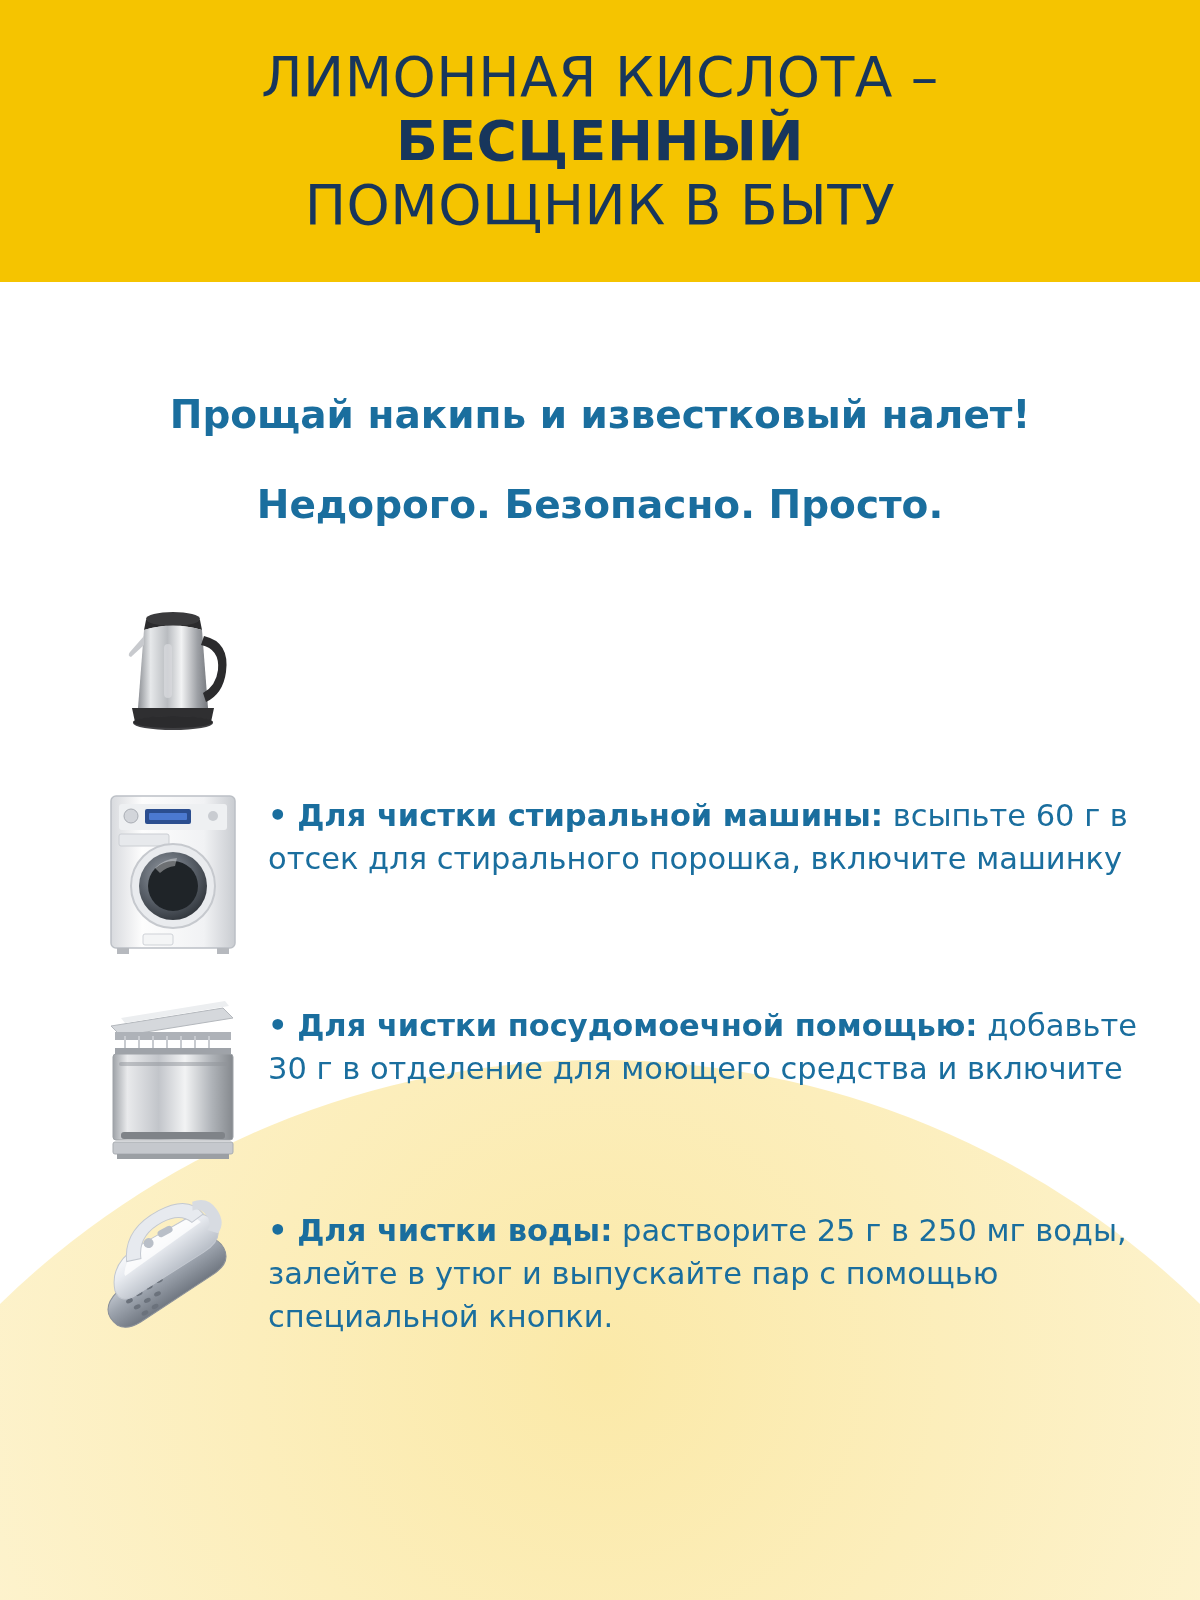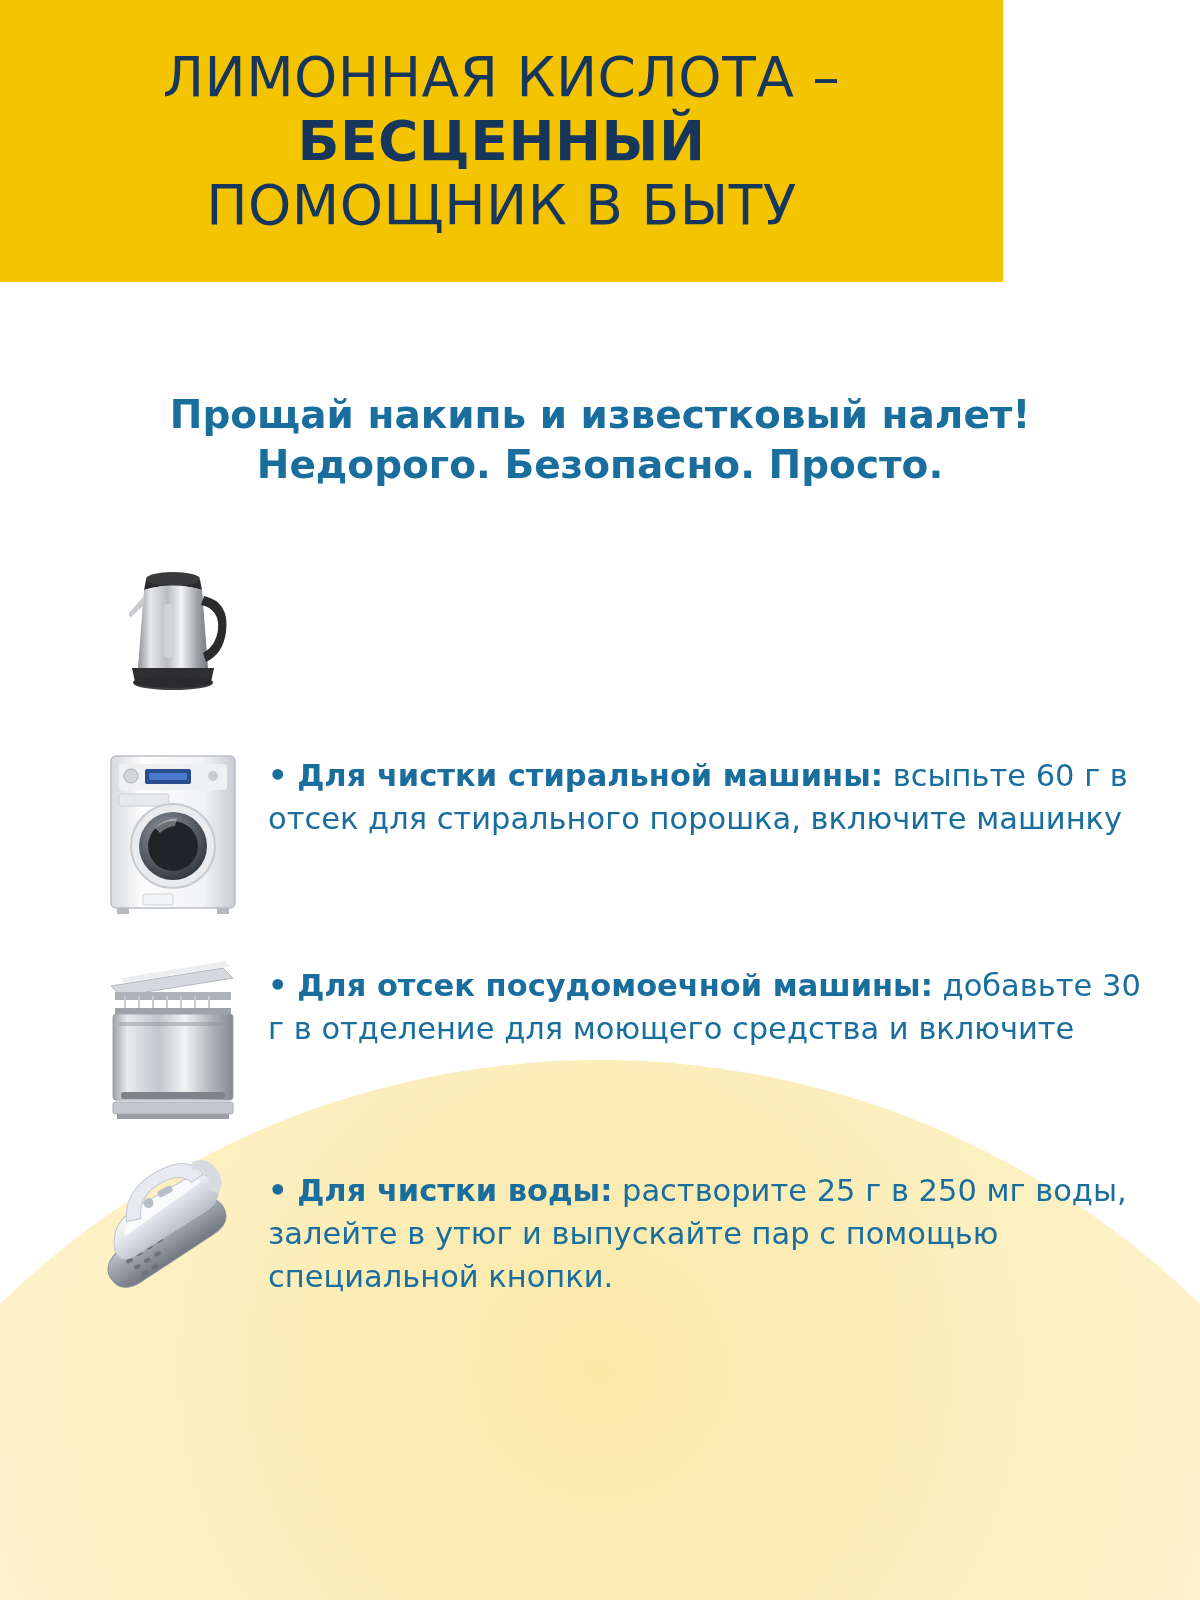--- a/index.html
+++ b/index.html
@@ -25,21 +25,21 @@
     border-radius: 50%;
     background: radial-gradient(circle at 50% 18%, #fbe9a8 0%, #fdf3cf 42%, #fefaea 68%, #ffffff 88%);
     z-index: 0;
   }
 
   
   .header {
     position: relative;
     z-index: 2;
     background: #f5c400;
-    width: 1003px;
+    width: 1200px;
     height: 282px;
     box-sizing: border-box;
     padding: 46px 60px 0 60px;
     text-align: center;
   }
   .header h1 {
     margin: 0;
     color: #17365c;
     font-size: 55px;
     line-height: 1.16;
@@ -59,21 +59,21 @@
   }
   .subtitle {
     text-align: center;
     color: #1a6e9e;
     font-weight: 700;
     font-size: 39px;
     line-height: 1.28;
     margin: 108px 0 0 0;
     padding: 0 60px;
   }
-  .subtitle span { display: block; }
+  .subtitle span { display: block; margin-top: 40px; }
 
   
   .tips {
     margin: 62px 0 0 0;
     padding: 0 42px 0 78px;
   }
   .tip {
     display: flex;
     align-items: flex-start;
     margin-bottom: 30px;
@@ -236,21 +236,21 @@
           <rect x="28" y="70" width="108" height="4" rx="2" fill="#8f9399" opacity="0.5"></rect>
 
           <rect x="30" y="140" width="104" height="7" rx="3" fill="#7f8388"></rect>
 
           <rect x="22" y="150" width="120" height="12" rx="2" fill="#c5c8cd" stroke="#a9adb2"></rect>
           <rect x="26" y="162" width="112" height="5" fill="#9b9fa4"></rect>
         </svg>
       </div>
       <div class="tip-text">
         <span class="bullet">•</span>
-        <b>Для отсек посудомоечной машины:</b><span> добавьте 30 г в отделение для моющего средства и включите</span>
+        <b>Для чистки посудомоечной помощью:</b><span> добавьте 30 г в отделение для моющего средства и включите</span>
       </div>
     </div>
 
     <div class="tip iron">
       <div class="tip-figure">
         <svg width="185" height="185" viewBox="0 0 185 185">
           <defs>
             <linearGradient id="ironBody" x1="0" y1="0" x2="0.4" y2="1">
               <stop offset="0%" stop-color="#ffffff"></stop>
               <stop offset="45%" stop-color="#e8ebf0"></stop>

